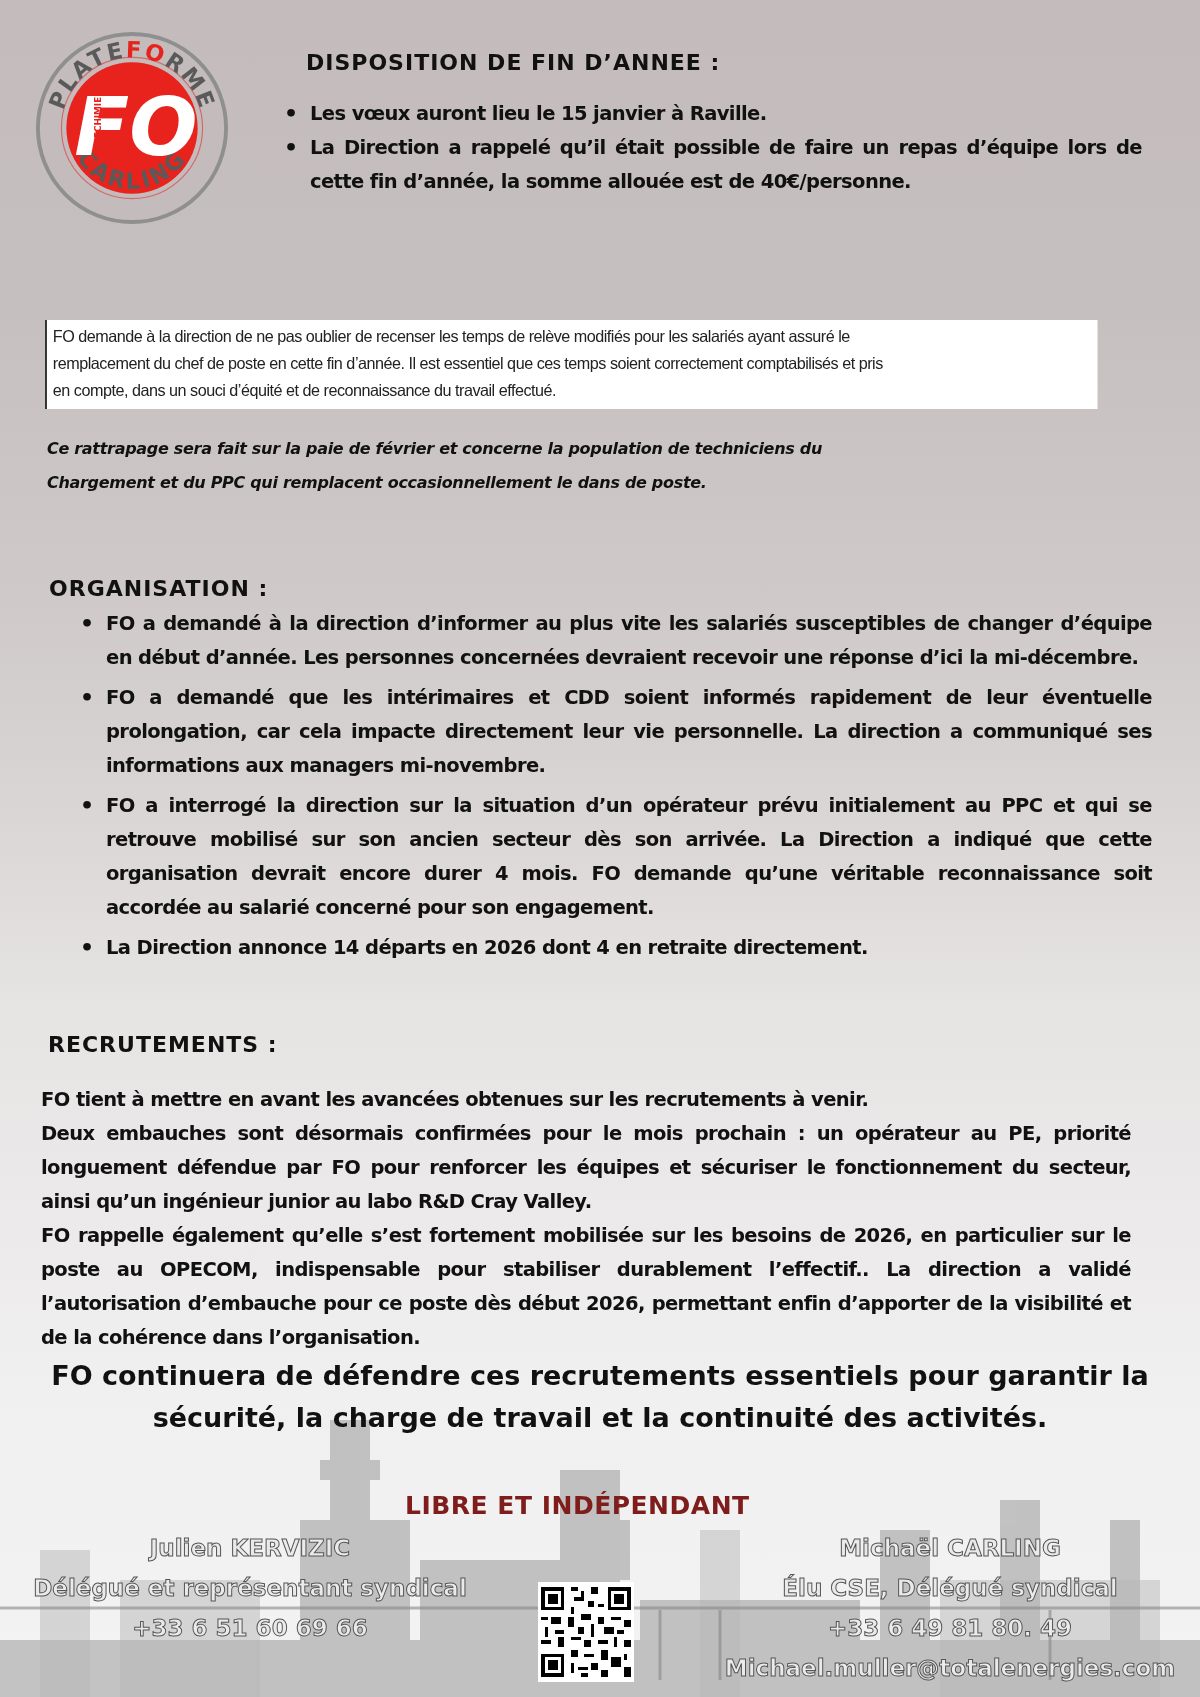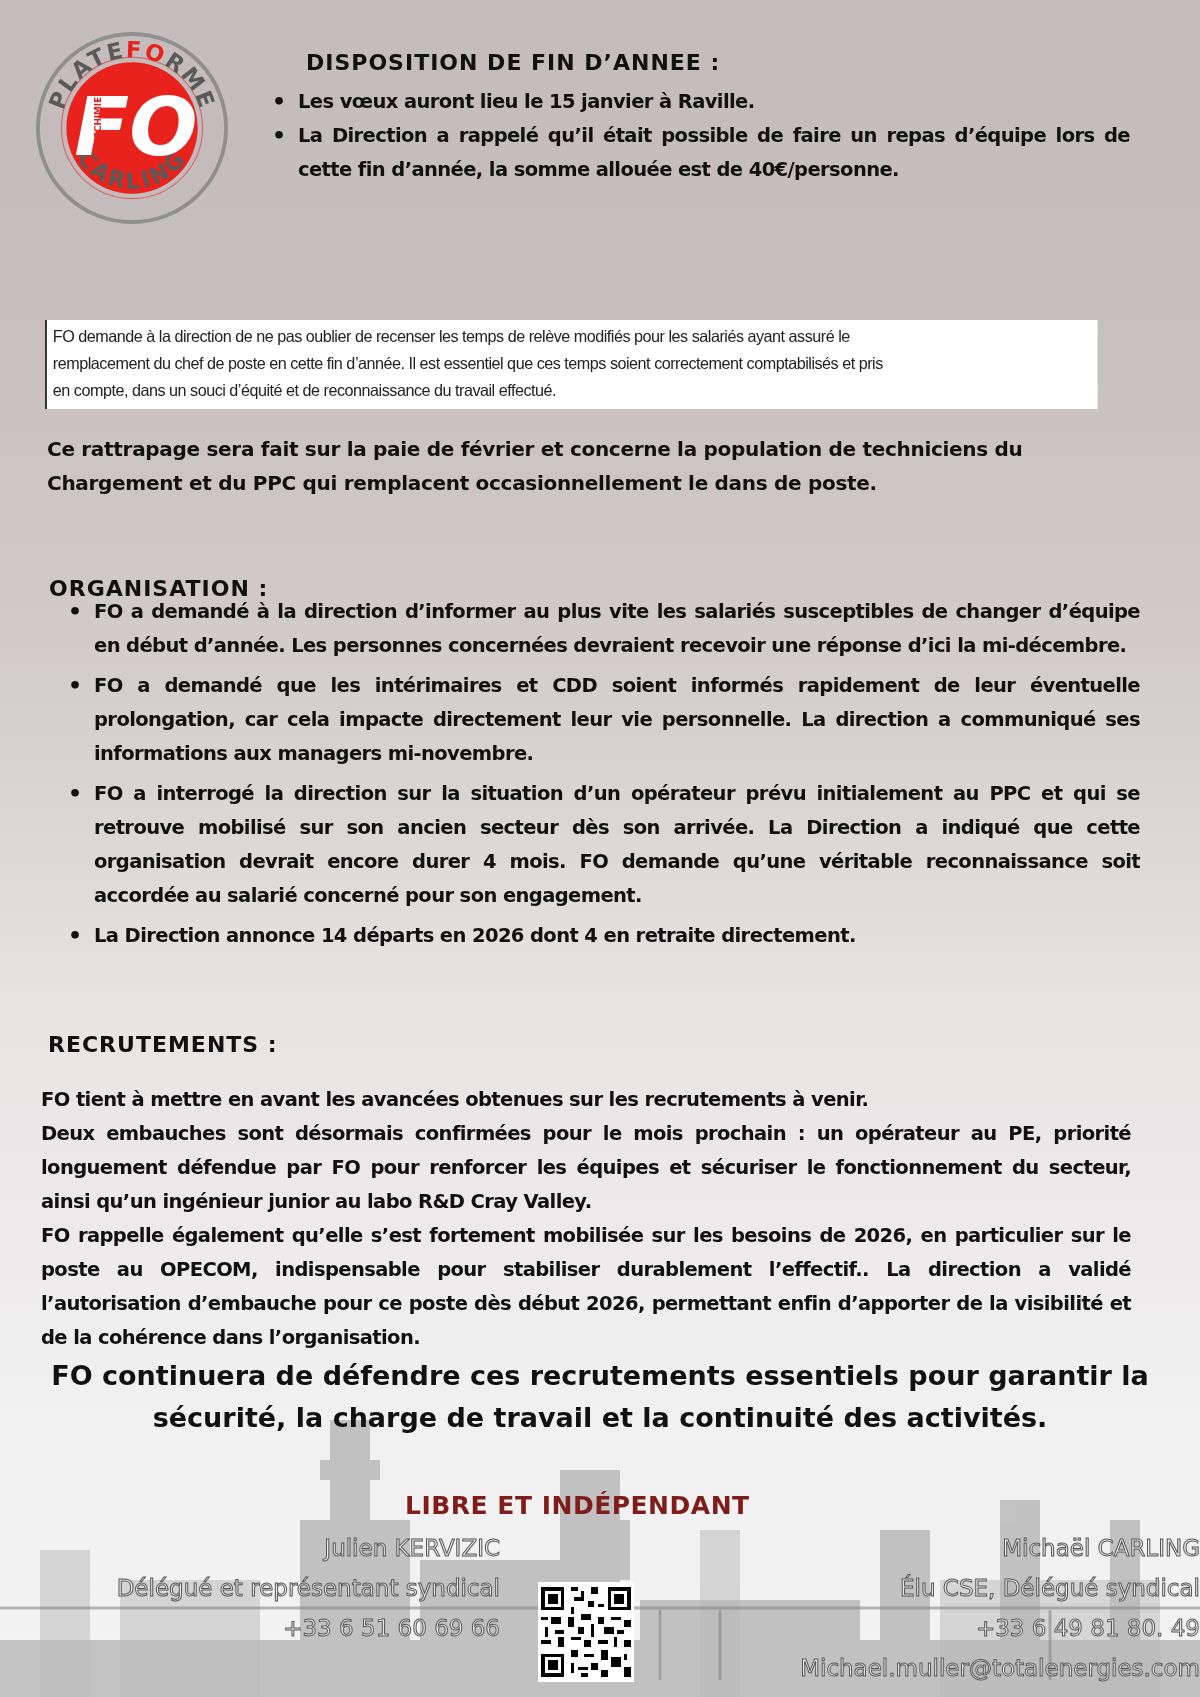--- a/index.html
+++ b/index.html
@@ -16,42 +16,42 @@
   .logo { position: absolute; left: 34px; top: 30px; width: 196px; height: 196px; z-index: 2; }
 
   .heading {
     font-family: "DejaVu Sans", sans-serif; font-weight: bold; letter-spacing: 1px;
     font-size: 22px; color: #111; position: absolute; z-index: 2;
   }
   .txt {
     font-family: "DejaVu Sans", sans-serif; font-weight: bold; font-size: 19.5px;
     line-height: 34px; position: absolute; z-index: 2; text-align: justify; color: #111;
   }
-  ul.blist { margin: 0; padding: 0; list-style: none; }
+  ul.blist { margin: 12px; padding: 0; list-style: none; }
   ul.blist li { position: relative; padding-left: 30px; }
   ul.blist li::before { content: "•"; position: absolute; left: 4px; top: 0; font-size: 22px; }
   .narrow { letter-spacing: -0.6px; }
 
   
   .quote {
     position: absolute; left: 45px; top: 320px; width: 1074px; height: 89px; background: #fff;
     border-left: 2px solid #333; z-index: 2; box-sizing: border-box; padding: 3px 6px;
     font-family: "Liberation Sans", sans-serif; font-size: 16.5px; line-height: 27px; color: #222;
     letter-spacing: -0.5px; transform: scaleX(0.98); transform-origin: left;
   }
-  .italic { font-family: "DejaVu Sans", sans-serif; font-weight: bold; font-size: 20px; line-height: 34px; color: #111; position: absolute; z-index: 2; letter-spacing: -0.3px; }
+  .italic { font-style: italic; font-family: "DejaVu Sans", sans-serif; font-weight: bold; font-size: 16px; line-height: 34px; color: #111; position: absolute; z-index: 2; letter-spacing: -0.3px; }
 
   .closing {
     position: absolute; left: 40px; top: 1355px; width: 1120px; z-index: 2; text-align: center;
     font-family: "DejaVu Sans", sans-serif; font-weight: bold; font-size: 27px; line-height: 42px; color: #111;
   }
 
   .contact {
-    position: absolute; z-index: 2; text-align: right; font-family: "DejaVu Sans", sans-serif;
-    font-weight: normal; font-size: 23px; line-height: 40px; color: transparent;
+    position: absolute; z-index: 2; text-align: center; font-family: "DejaVu Sans", sans-serif;
+    font-weight: bold; font-size: 23px; line-height: 40px; color: transparent;
     -webkit-text-stroke: 1px #555; text-shadow: 0 0 1px rgba(255,255,255,0.6);
   }
   .contact div { color: #eaeaea; }
   .tagline {
     position: absolute; left: 405px; top: 1491px; z-index: 2; font-family: "DejaVu Sans", sans-serif;
     font-weight: bold; font-size: 25px; color: #7f1d1d; letter-spacing: 0.5px;
   }
   .qr { position: absolute; left: 538px; top: 1582px; width: 96px; height: 100px; z-index: 2; background: #fff; }
 </style>
 </head>

